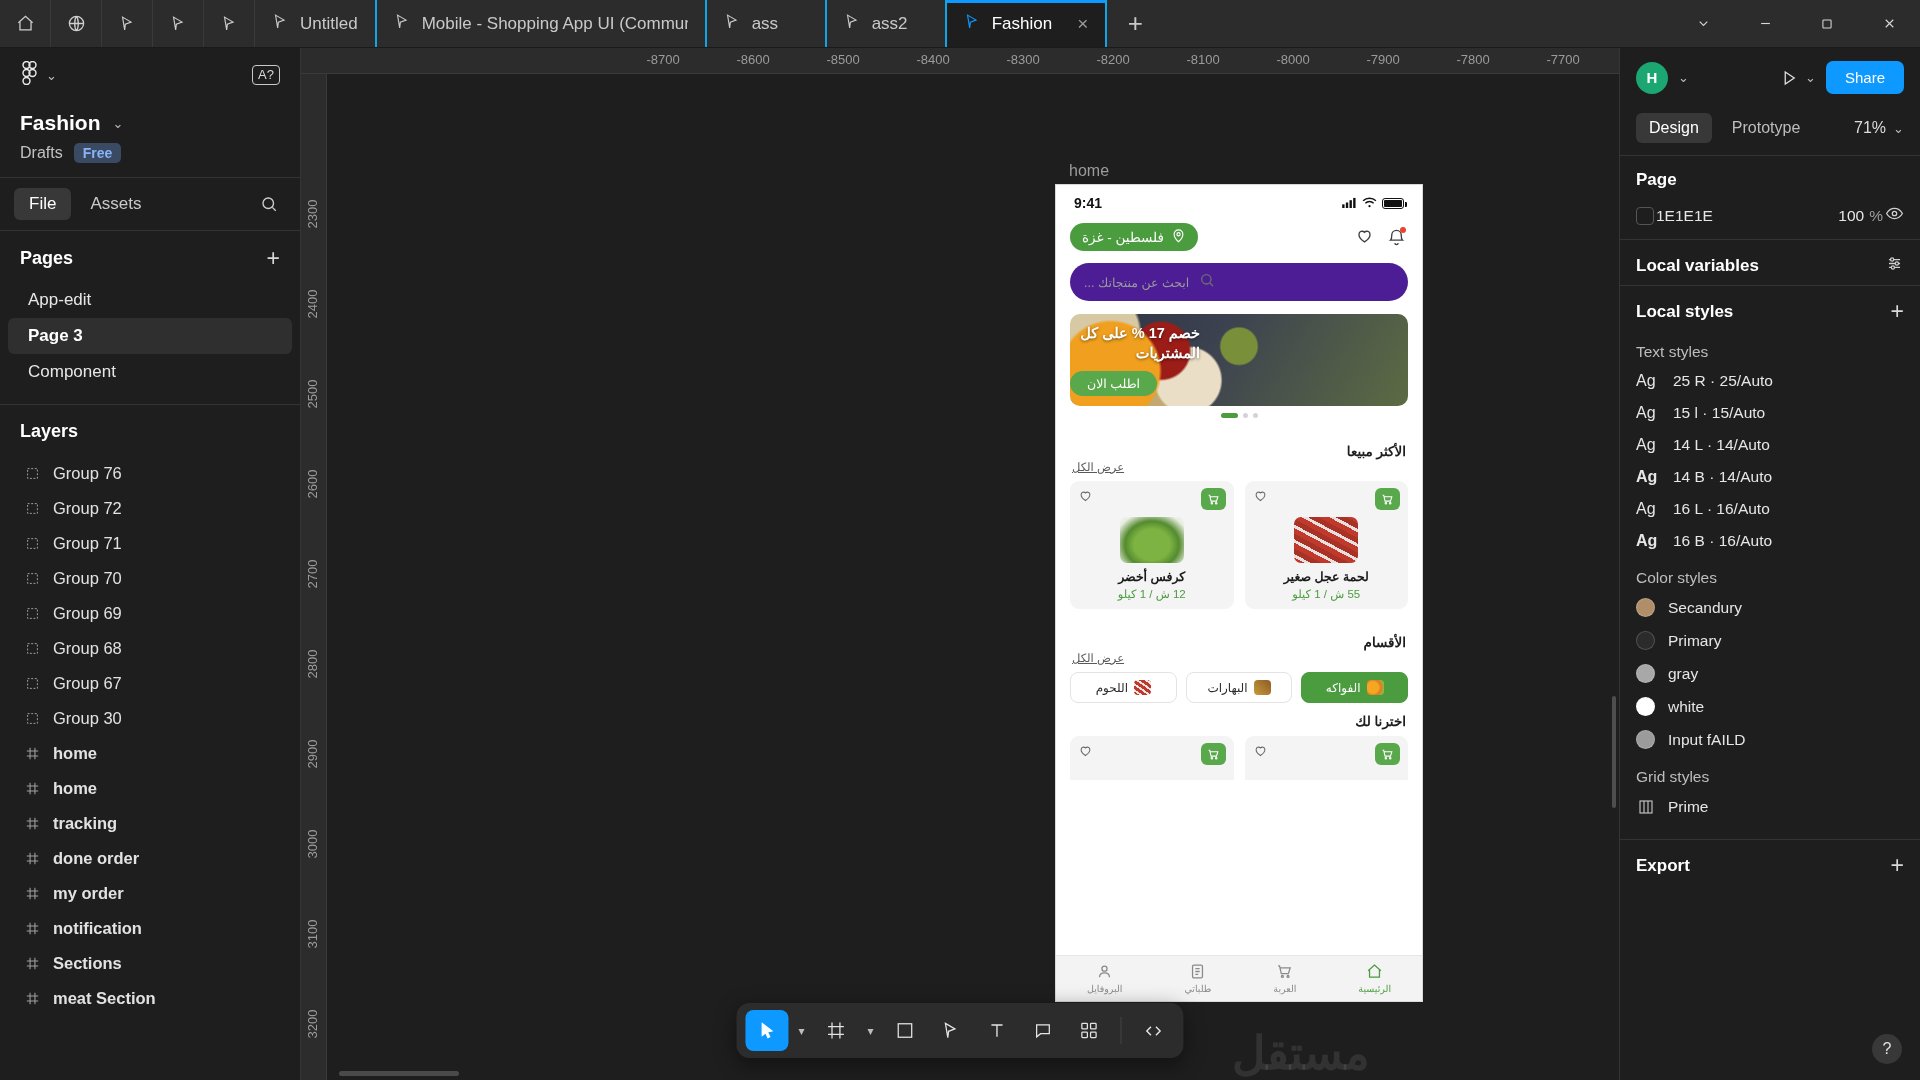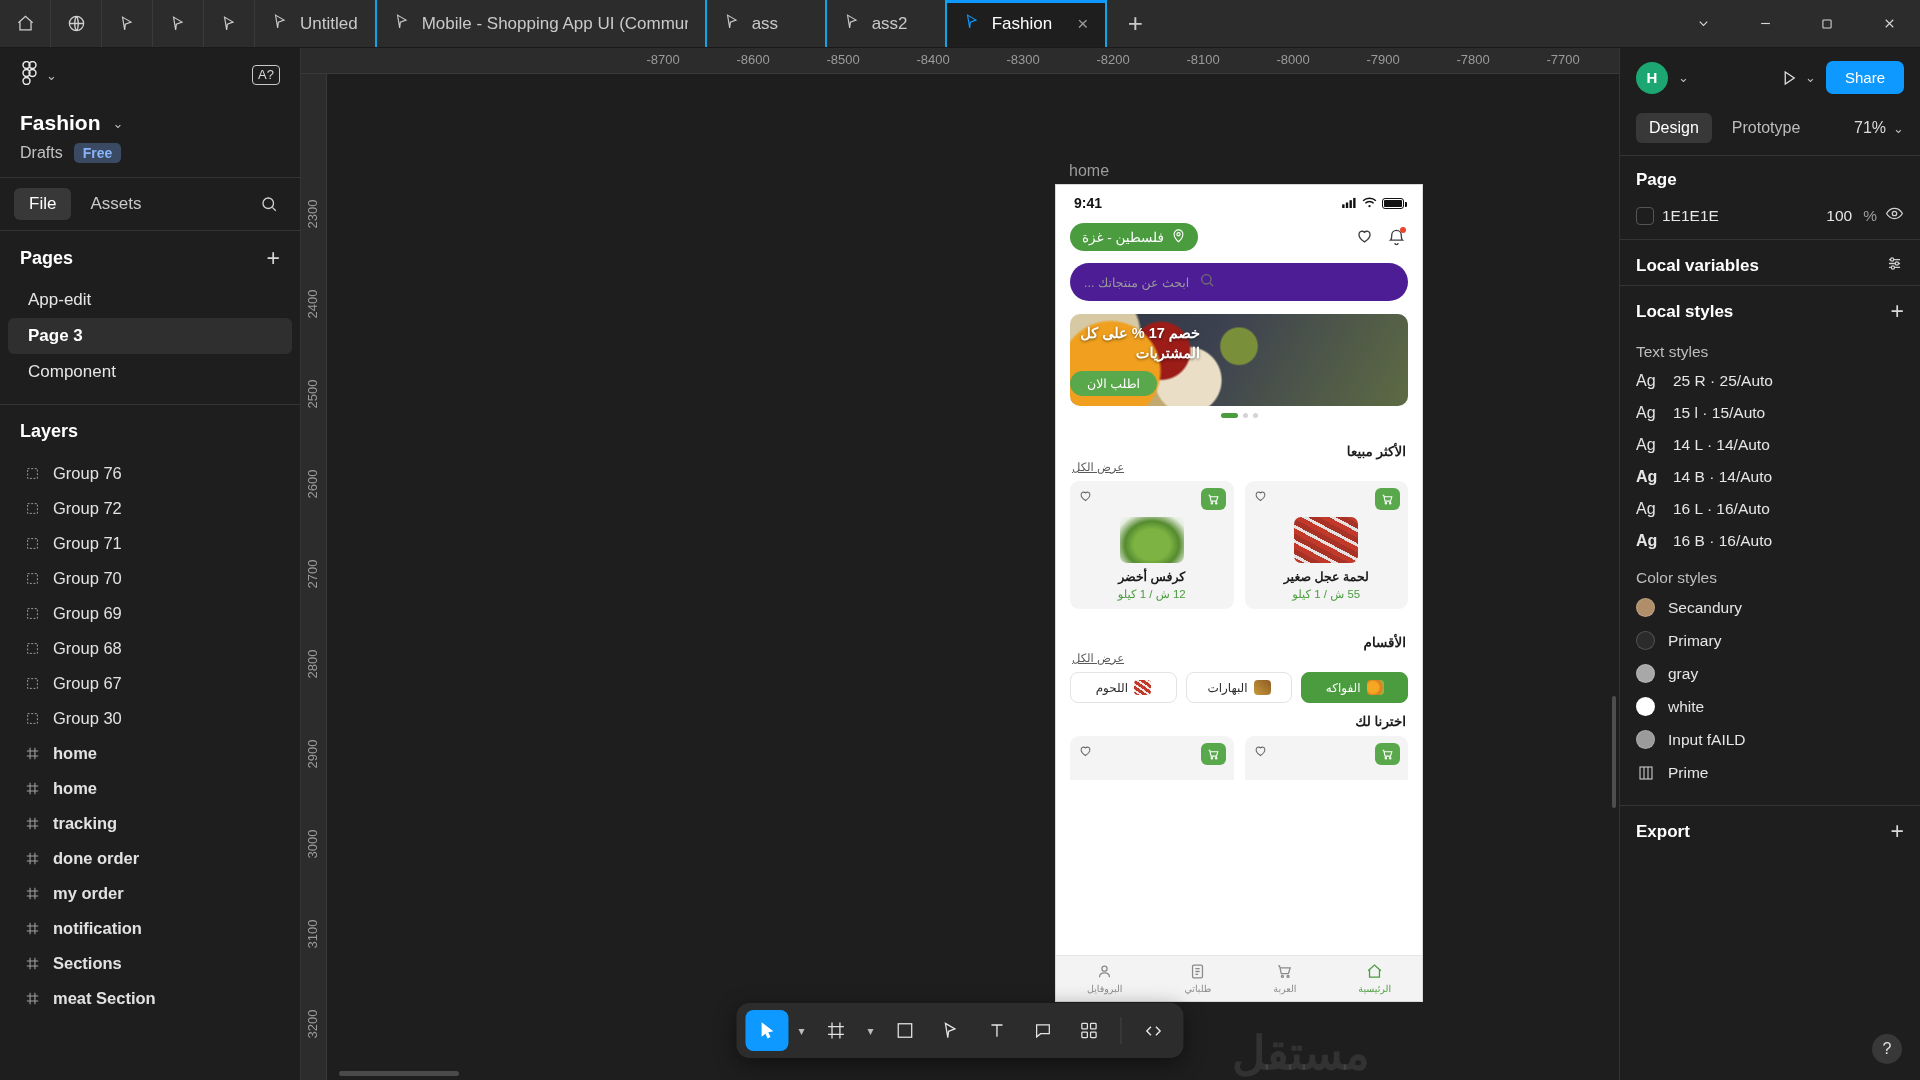--- a/index.html
+++ b/index.html
@@ -285,21 +285,21 @@
     padding: 8px 19px; border-radius: 7px; cursor: pointer;
   }
   .r-tabs { display: flex; align-items: center; padding: 6px 16px 12px 16px; gap: 7px; }
   .rtab { padding: 6px 13px; border-radius: 6px; color: #bdbdbd; font-size: 16px; cursor: pointer; }
   .rtab.active { background: #383838; color: #ffffff; }
   .zoom-box { margin-left: auto; display: flex; align-items: center; gap: 7px; color: #dcdcdc; font-size: 16px; cursor: pointer; }
 
   .r-sect { padding: 14px 16px 10px 16px; }
   .r-sect-title { color: #ffffff; font-size: 17px; font-weight: bold; }
   .r-sect-head { display: flex; align-items: center; justify-content: space-between; padding: 14px 16px 8px 16px; }
-  .r-row { display: flex; align-items: center; gap: 8px; padding: 4px 16px 12px 16px; }
+  .r-row { display: flex; align-items: center; gap: 2px; padding: 4px 16px 12px 16px; }
   .swatch { width: 18px; height: 18px; border-radius: 4px; border: 1px solid #555; }
   .hexval { color: #e6e6e6; font-size: 15.5px; flex: 1; }
   .opac { color: #e6e6e6; font-size: 15.5px; }
   .opac-pct { color: #9c9c9c; font-size: 15.5px; margin-left: 3px; }
   .eye { cursor: pointer; }
   .eye svg, .r-ic svg { stroke: #cfcfcf; fill: none; }
   .sub-label { color: #bdbdbd; font-size: 15.5px; padding: 12px 16px 4px 16px; }
   .style-row {
     display: flex; align-items: center; gap: 13px; padding: 7px 16px; cursor: pointer;
     color: #e6e6e6; font-size: 15.5px;
@@ -1027,20 +1027,21 @@
       </div>
       <div class="style-row">
         <span class="cdot" style="background:#ffffff"></span>
         <span>white</span>
       </div>
       <div class="style-row">
         <span class="cdot" style="background:#9b9b9b"></span>
         <span>Input fAILD</span>
       </div>
 
+      <div class="sub-label">Grid styles</div>
       <div class="style-row">
         <span class="grid-ic">
           <svg width="16" height="16" viewBox="0 0 24 24" stroke-width="1.6">
               <rect x="3" y="3" width="18" height="18"></rect>
               <path d="M9 3v18M15 3v18"></path>
             </svg>
         </span>
         <span>Prime</span>
       </div>
 

